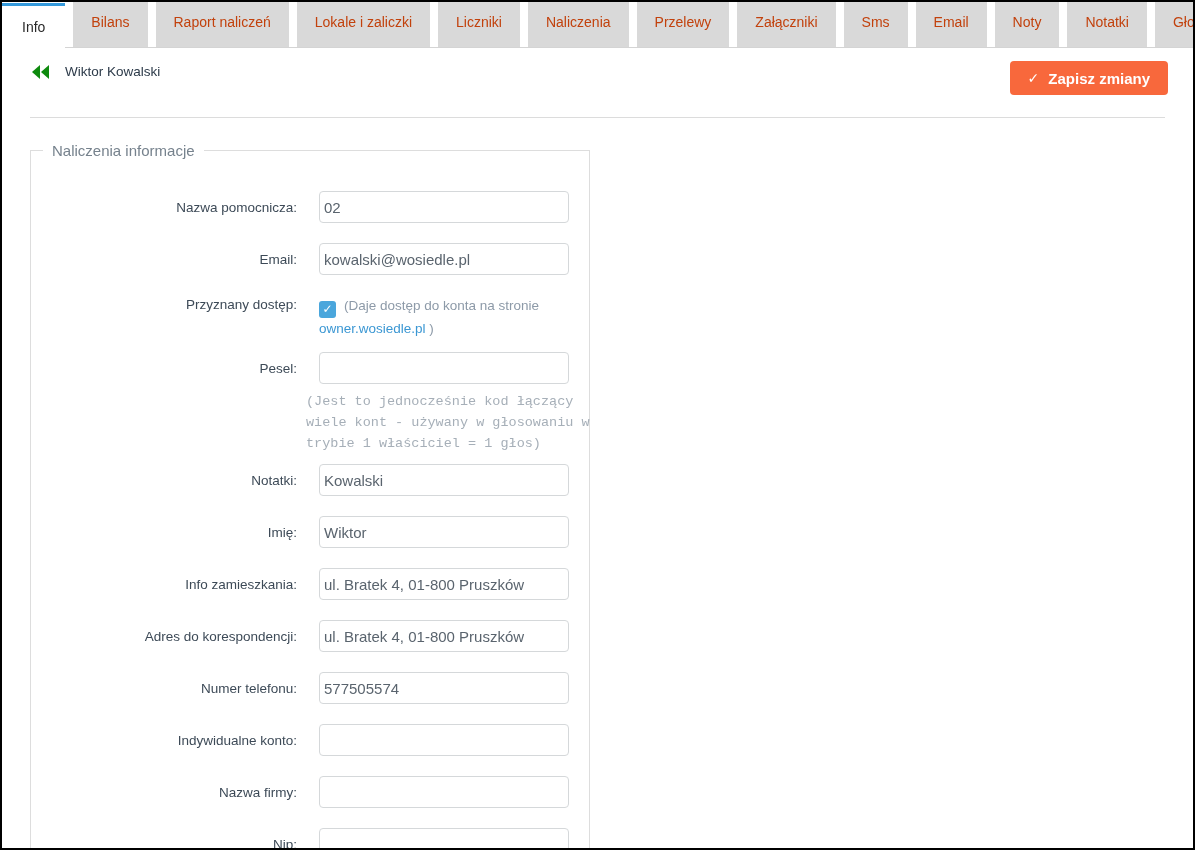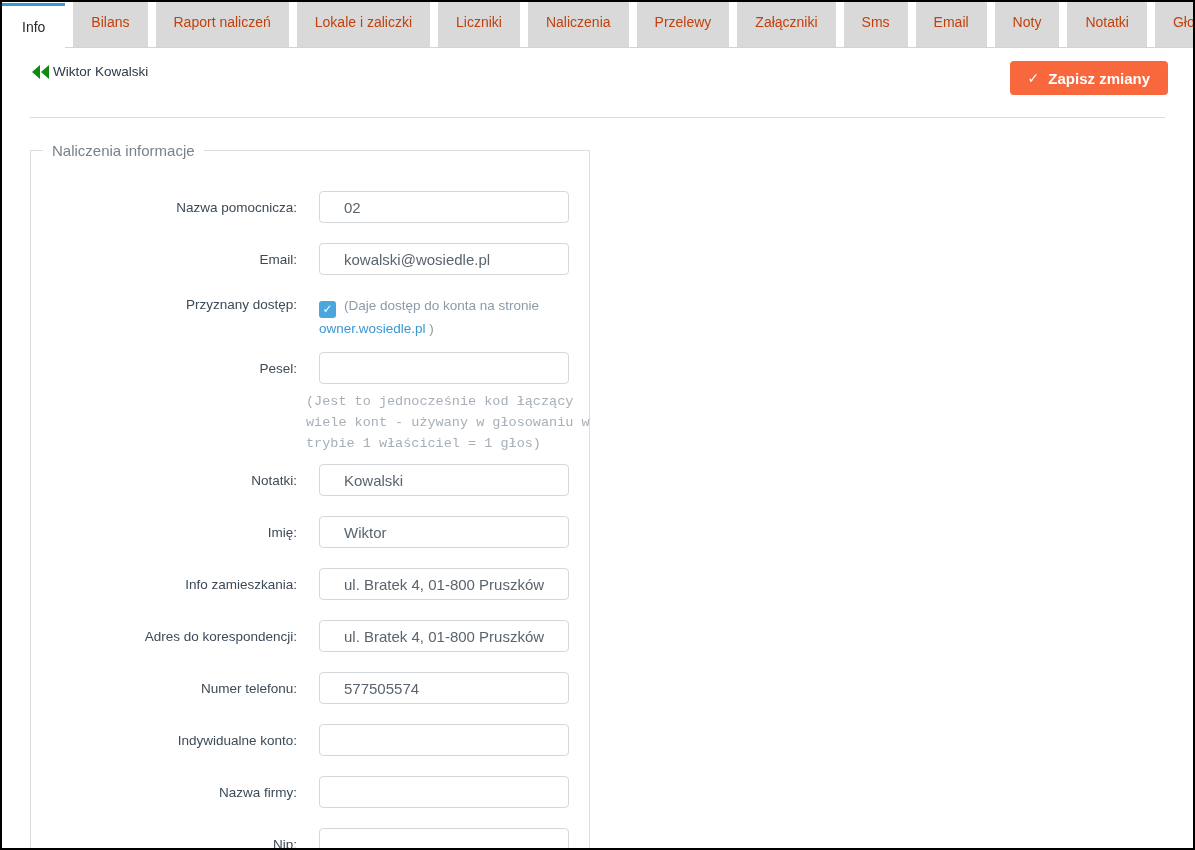--- a/index.html
+++ b/index.html
@@ -53,21 +53,21 @@
   
   .header-row {
     height: 69px;
     display: flex;
     align-items: center;
     padding: 0 25px 0 30px;
   }
   .user-group {
     display: flex;
     align-items: center;
-    gap: 4px;
+    gap: 16px;
     align-self: flex-start;
     margin-top: 16px;
   }
   .back-icon { width: 17px; height: 14px; display: inline-block; cursor: pointer; }
   .user-name {
     font-size: 13.5px;
     color: #2c3a49;
   }
   .spacer { flex: 1; }
   .save-button {
@@ -122,21 +122,21 @@
     color: #3d4a57;
     align-self: center;
   }
   .form-row.top-label .form-label { align-self: flex-start; }
   .form-field { width: 252px; }
   .text-input {
     width: 250px;
     height: 32px;
     border: 1px solid #d5d8da;
     border-radius: 4px;
-    padding: 0 24px;
+    padding: 0 4px;
     font-size: 15px;
     color: #5a646e;
     font-family: inherit;
     background: #ffffff;
     outline: none;
   }
   .row-checkbox { margin-bottom: 12px; }
   .row-checkbox .form-label { padding-top: 2px; }
   .row-pesel { margin-bottom: 10px; }
   .row-pesel .form-label { padding-top: 9px; }

